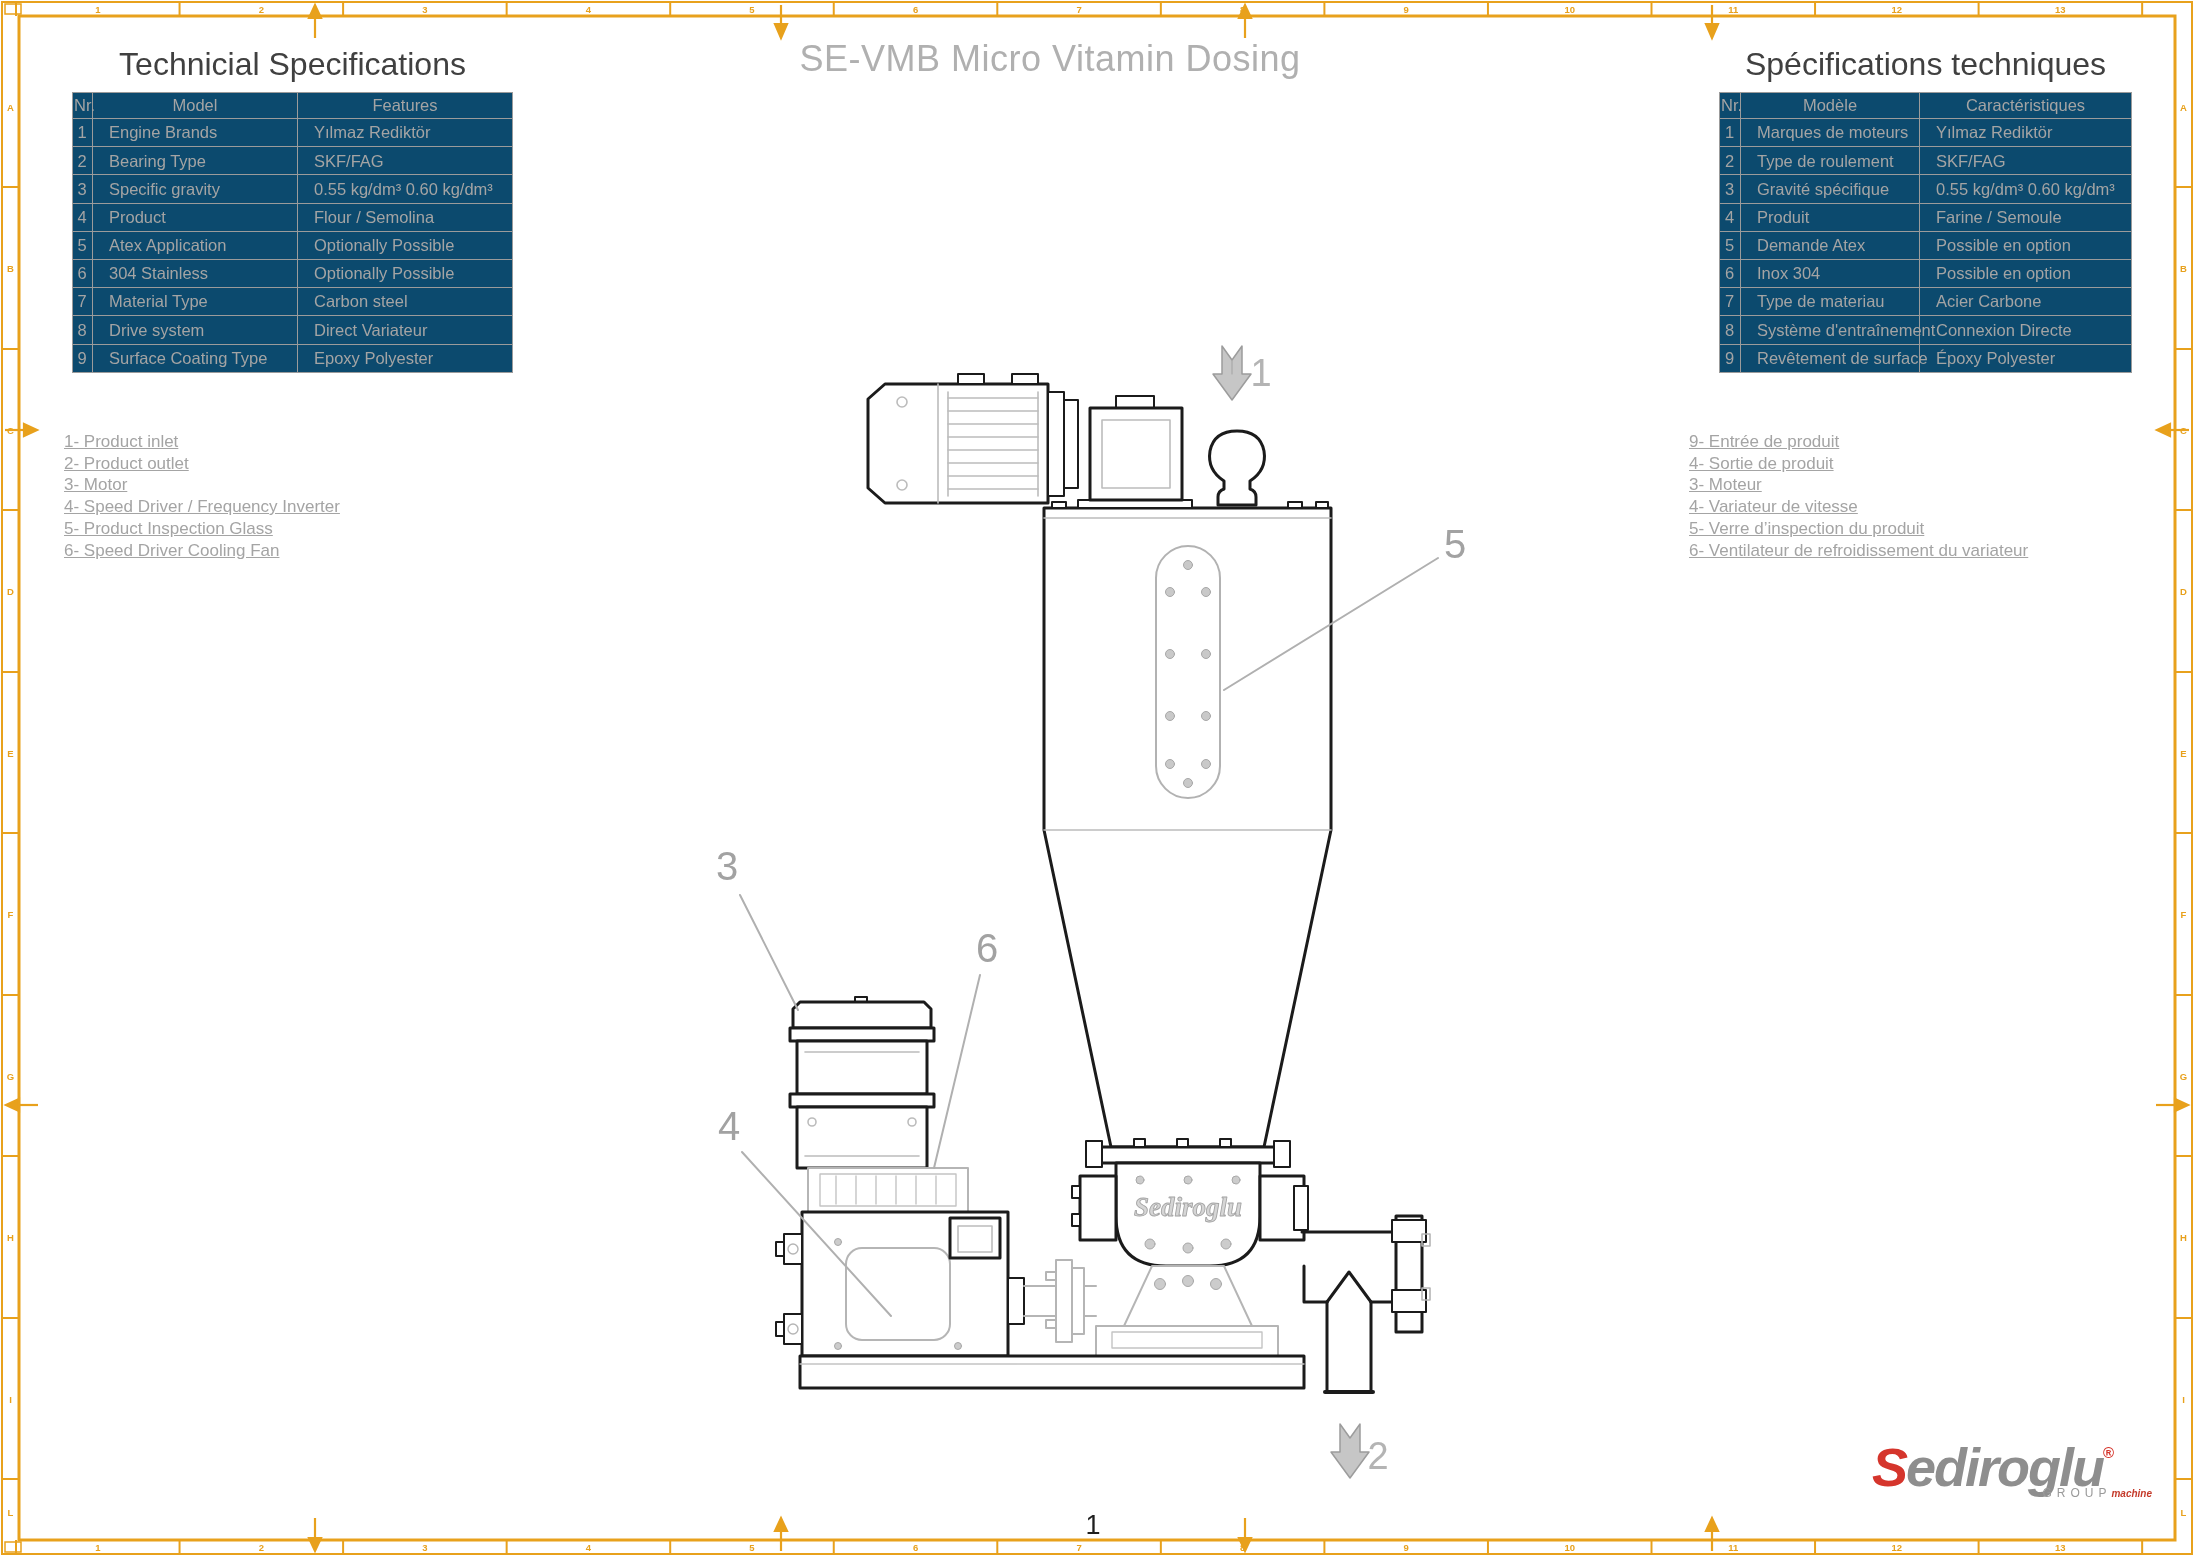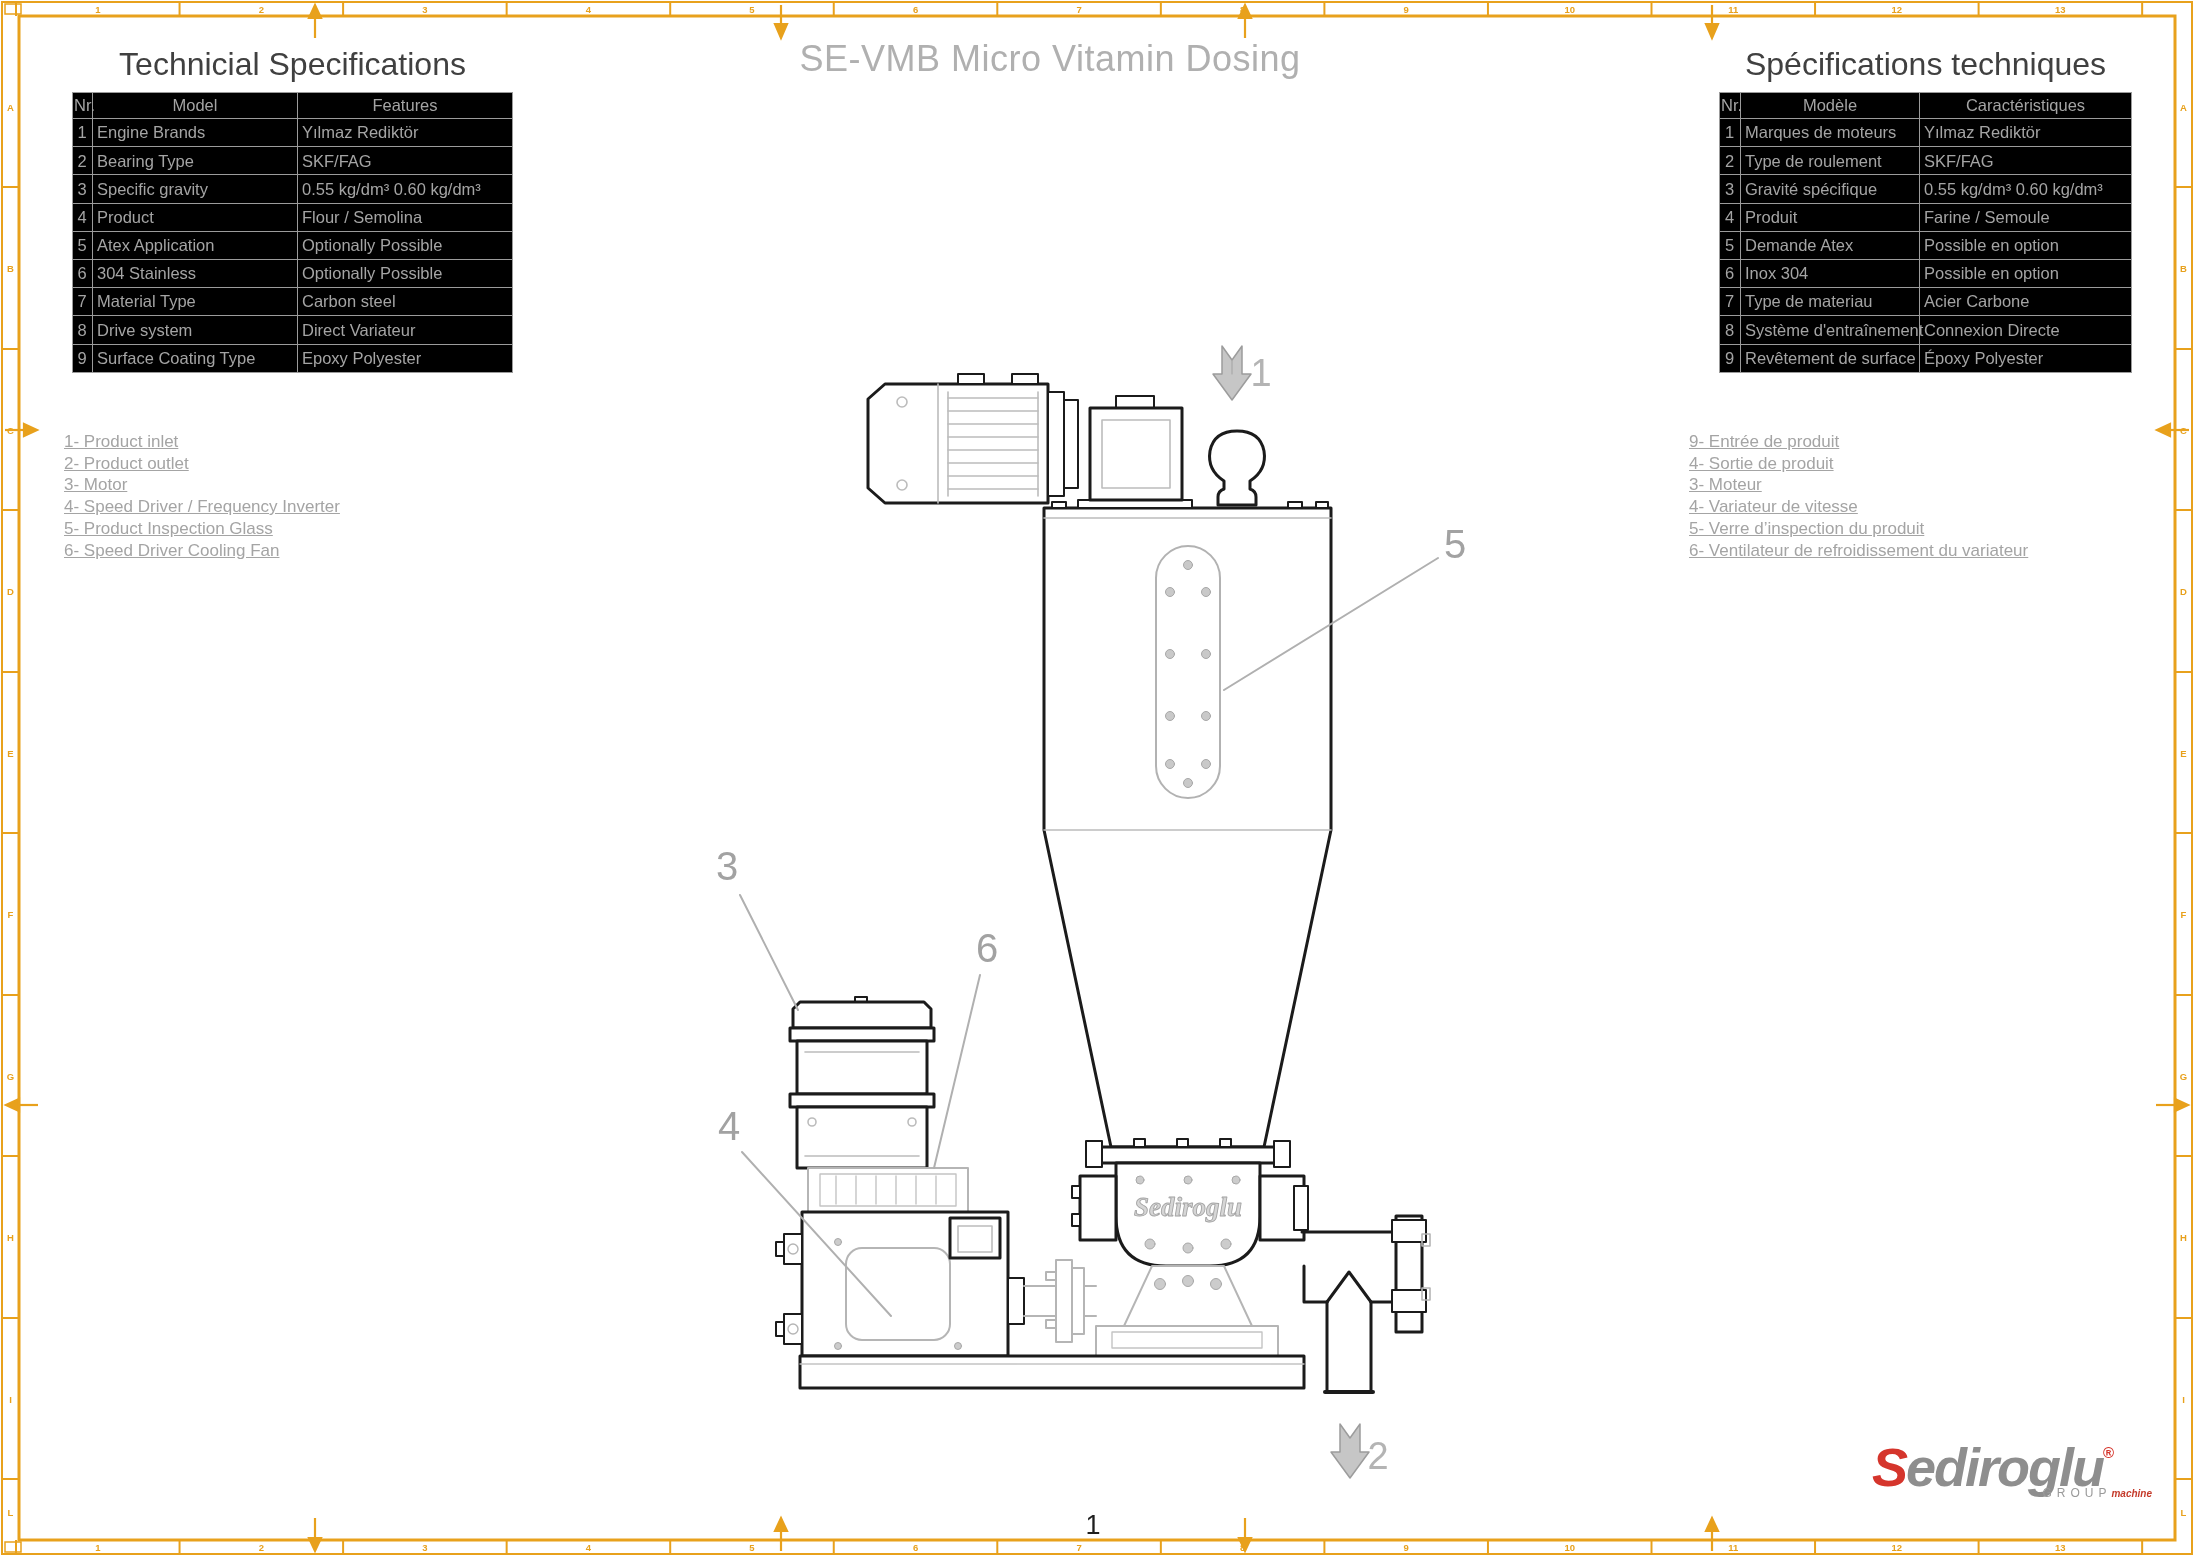--- a/index.html
+++ b/index.html
@@ -14,30 +14,30 @@
     font-size:36px;color:#b0b0b0;letter-spacing:.5px;white-space:nowrap;
   }
   .section-title{
     position:absolute;top:46px;text-align:center;font-size:32px;color:#404040;white-space:nowrap;
   }
   #title-en{left:72px;width:441px;}
   #title-fr{left:1719px;width:413px;}
   
   .spec-table{
     position:absolute;top:92px;border-collapse:collapse;table-layout:fixed;
-    font-size:16.5px;color:#a4a4a4;background:#000000;
+    font-size:16.5px;color:#a4a4a4;background:#0c4a6e;
   }
   #table-en{left:72px;width:441px;}
   #table-fr{left:1719px;width:413px;}
   .spec-table th,.spec-table td{
     border:1.6px solid #9b9b9b;line-height:1;white-space:nowrap;overflow:visible;
     font-weight:normal;
   }
   .spec-table th{height:23px;text-align:center;}
-  .spec-table td{height:25.2px;padding-left:4px;}
+  .spec-table td{height:25.2px;padding-left:16px;}
   .spec-table td:first-child{padding-left:0;text-align:center;}
   #table-en col.c-nr{width:20px;} #table-en col.c-name{width:205px;}
   #table-fr col.c-nr{width:21px;} #table-fr col.c-name{width:179px;}
   
   .legend{
     position:absolute;top:431px;margin:0;padding:0;list-style:none;
     font-size:17px;line-height:21.7px;color:#a4a4a4;text-decoration:underline;
   }
   #legend-en{left:64px;}
   #legend-fr{left:1689px;}

